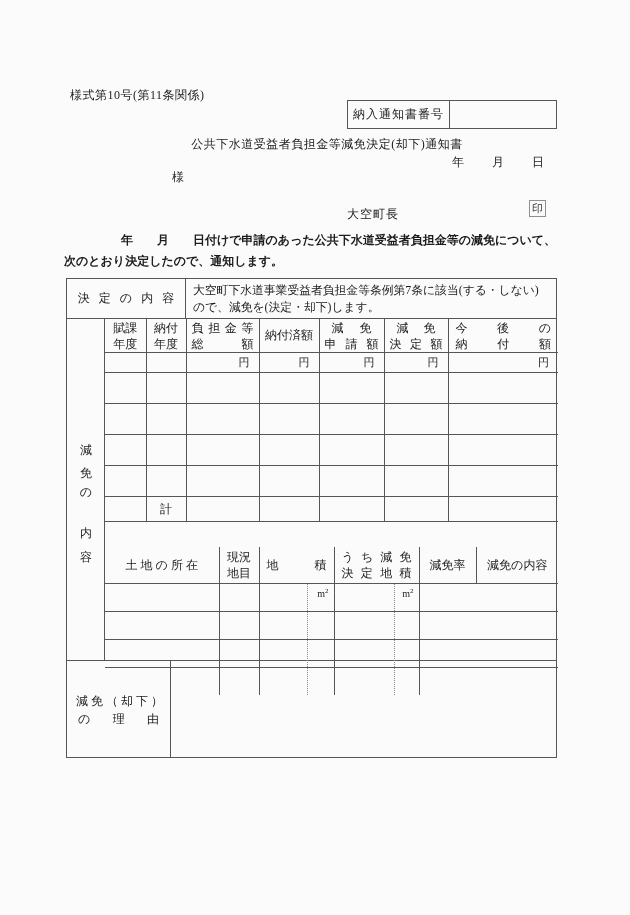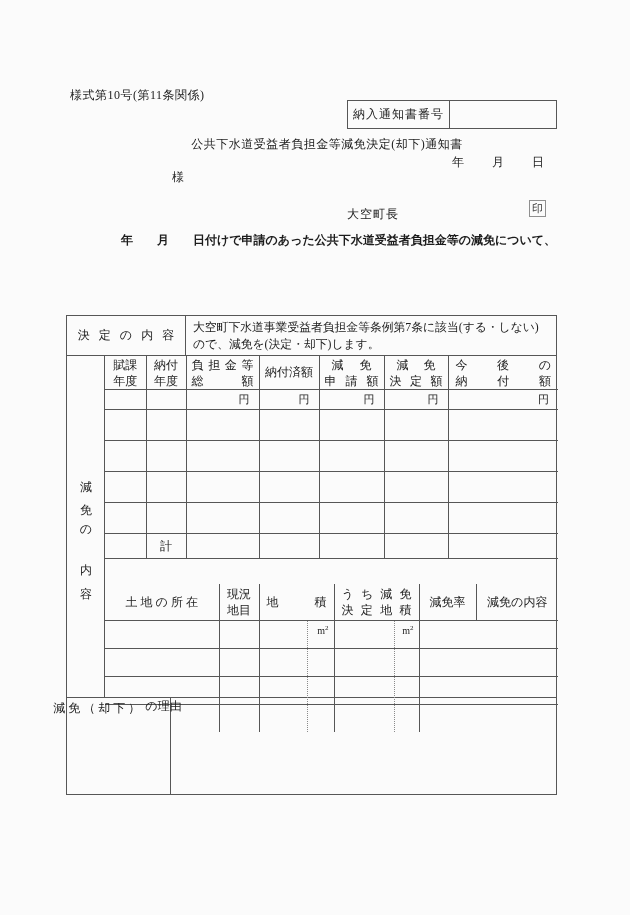--- a/index.html
+++ b/index.html
@@ -36,21 +36,21 @@
     border:1px solid #8f8f8f;box-sizing:border-box;
     display:flex;align-items:center;justify-content:center;
     font-size:11px;color:#3a3a3a;
   }
   .body-par{position:absolute;left:64px;top:230px;width:498px;line-height:21px;font-weight:bold;}
   .bl1{text-indent:57px;white-space:nowrap;}
   
   .main-table{
     position:absolute;left:66px;top:278px;width:491px;height:480px;
     border:1px solid #565656;box-sizing:border-box;
-    display:flex;flex-direction:column;margin-top:37px;
+    display:flex;flex-direction:column;
   }
   .row1{height:39px;border-bottom:1px solid #565656;display:flex;flex:0 0 auto;}
   .decision-label{
     width:119px;border-right:1px solid #565656;box-sizing:border-box;
     display:flex;align-items:center;justify-content:center;
     letter-spacing:9px;padding-left:9px;
   }
   .decision-text{flex:1;padding:3px 7px;line-height:16.5px;font-size:11.8px;}
   .row2{height:341px;border-bottom:1px solid #565656;display:flex;flex:0 0 auto;}
   .side-cell{
@@ -80,21 +80,21 @@
   .p10{padding:0 12px;}
   .dotcell{position:relative;}
   .dot{position:absolute;top:0;bottom:0;width:0;border-left:1px dotted #8a8a8a;}
   .d1{right:26px;}
   .d2{right:24px;}
   .m2{position:absolute;top:2px;right:5px;font-size:10px;line-height:11px;}
   .m2 sup{font-size:7px;}
   .row3{flex:1;display:flex;}
   .reason-label{
     width:104px;border-right:1px solid #565656;box-sizing:border-box;
-    display:flex;justify-content:center;
+    display:flex;flex-direction:column;justify-content:center;
     padding:0 9px;line-height:20px;
   }
   .rl1{letter-spacing:3px;white-space:nowrap;}
   .rl2{padding:0 2px;}
   .reason-value{flex:1;}
 </style>
 </head>
 <body>
 
 <div class="page">
@@ -117,20 +117,21 @@
   <div class="addressee">様</div>
 
   <div class="mayor">大空町長</div>
 
   <div class="seal">
     <span>印</span>
   </div>
 
   <div class="body-par">
     <div class="bl1">年　　月　　日付けで申請のあった公共下水道受益者負担金等の減免について、</div>
+    <div class="bl2">次のとおり決定したので、通知します。</div>
   </div>
 
   <div class="main-table">
 
     <div class="row1">
       <div class="decision-label">決定の内容</div>
       <div class="decision-text">大空町下水道事業受益者負担金等条例第7条に該当(する・しない)ので、減免を(決定・却下)します。</div>
     </div>
 
     <div class="row2">

